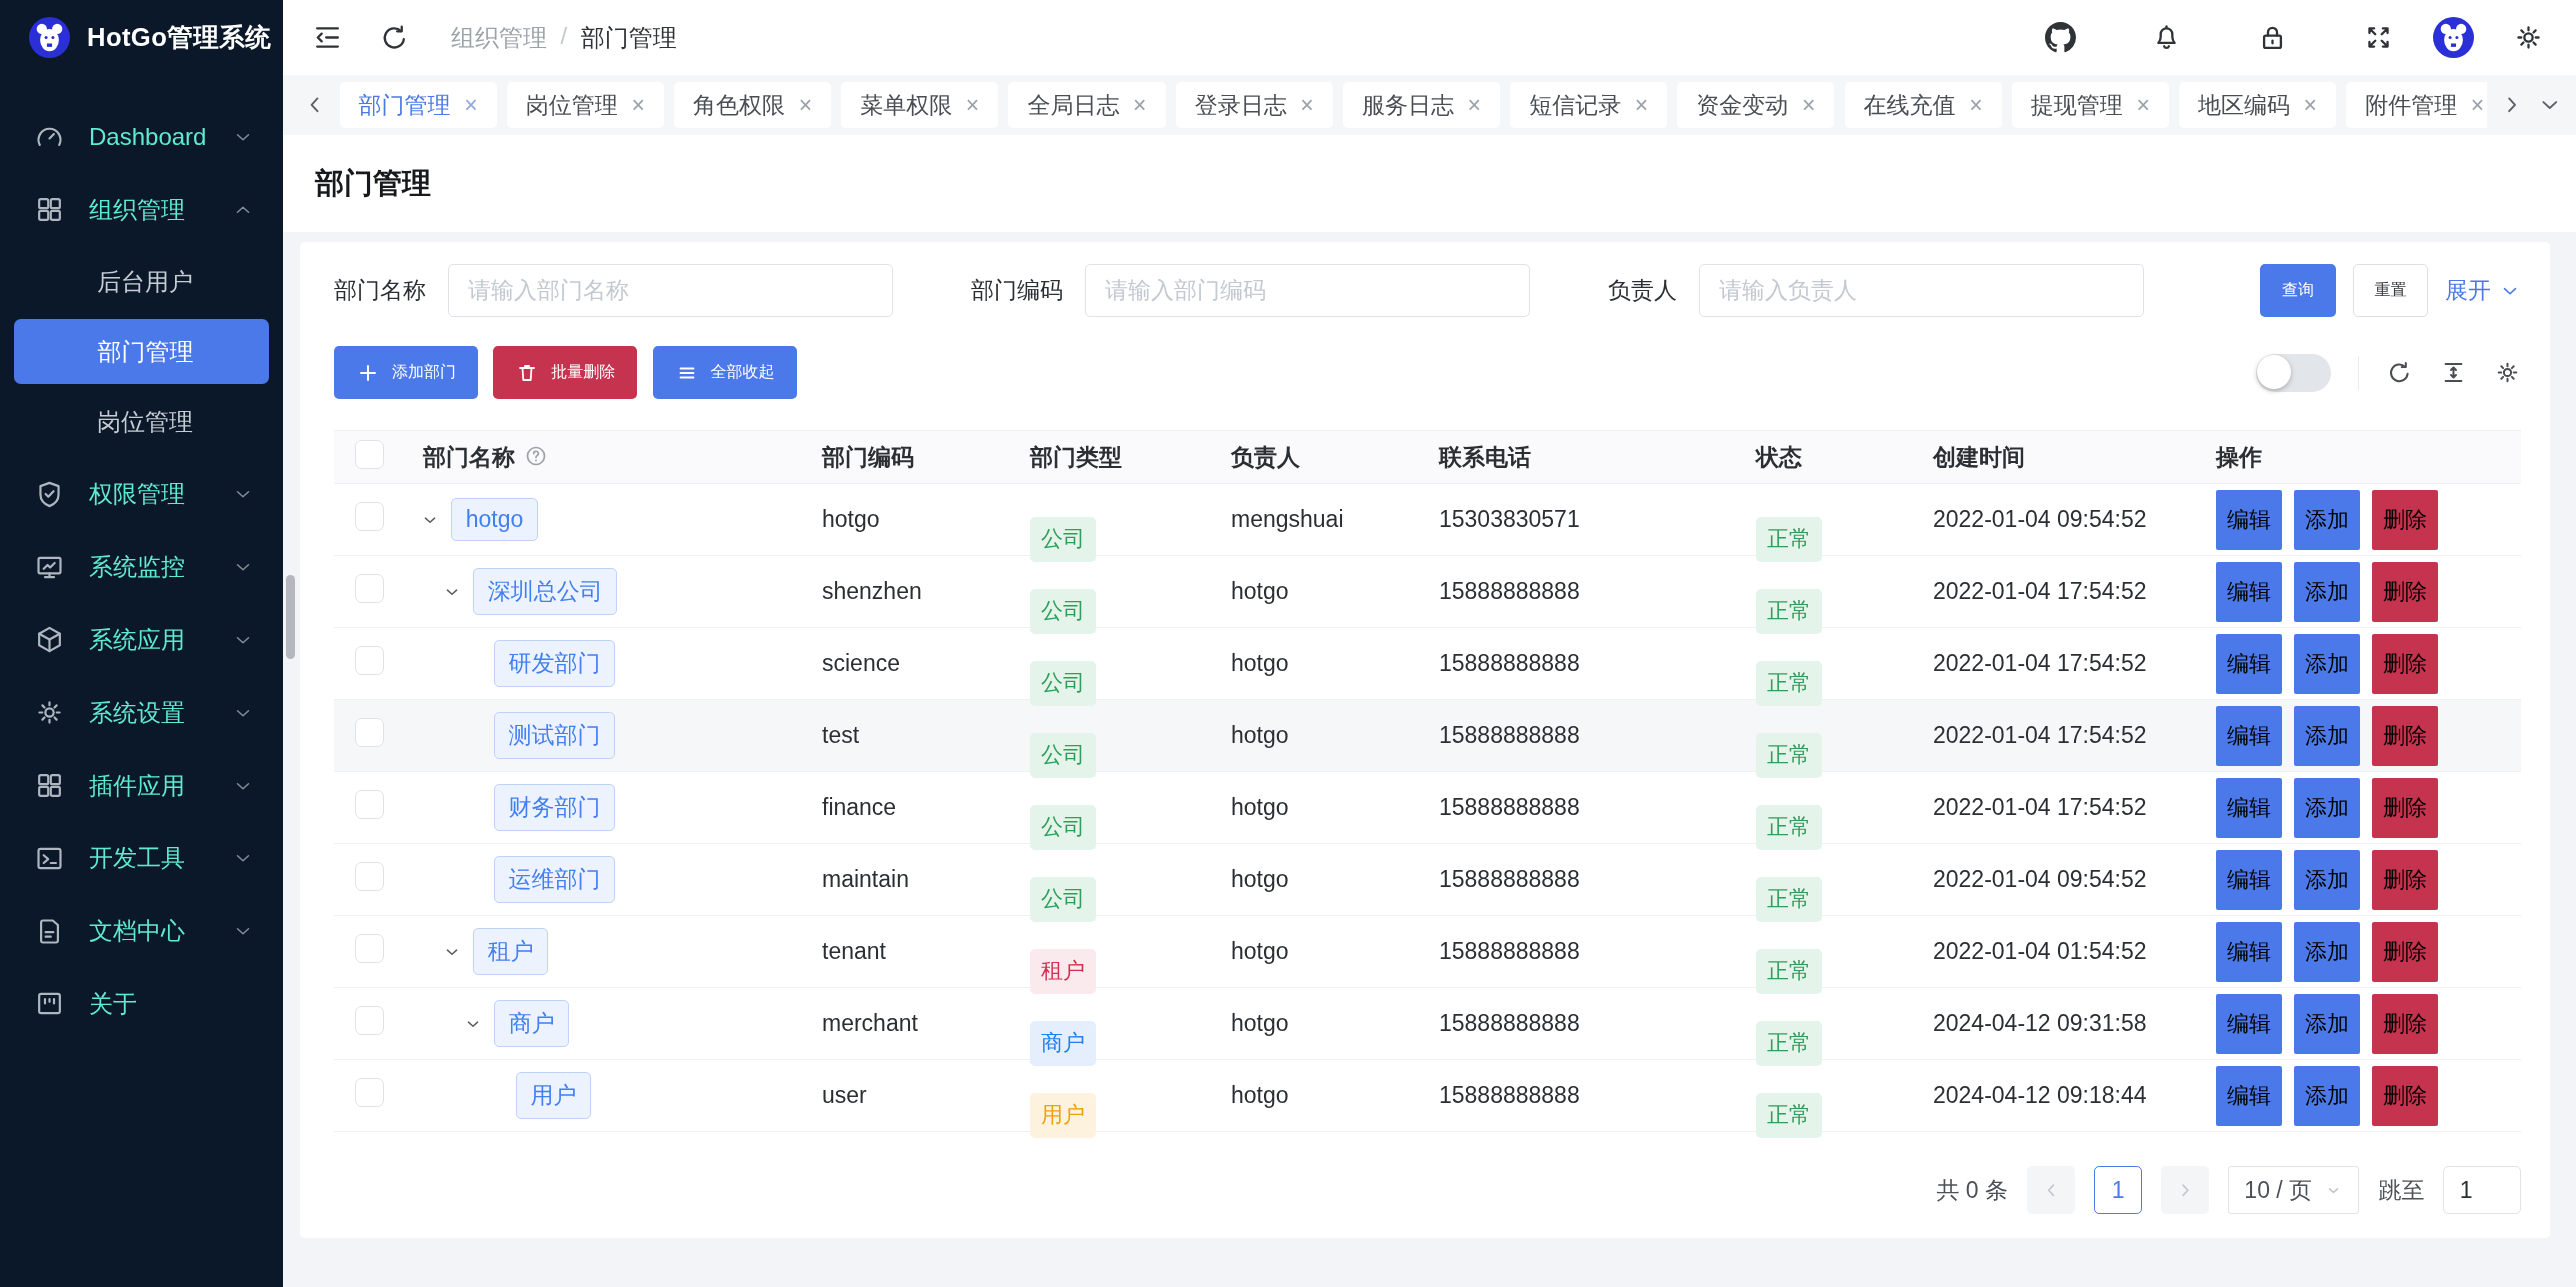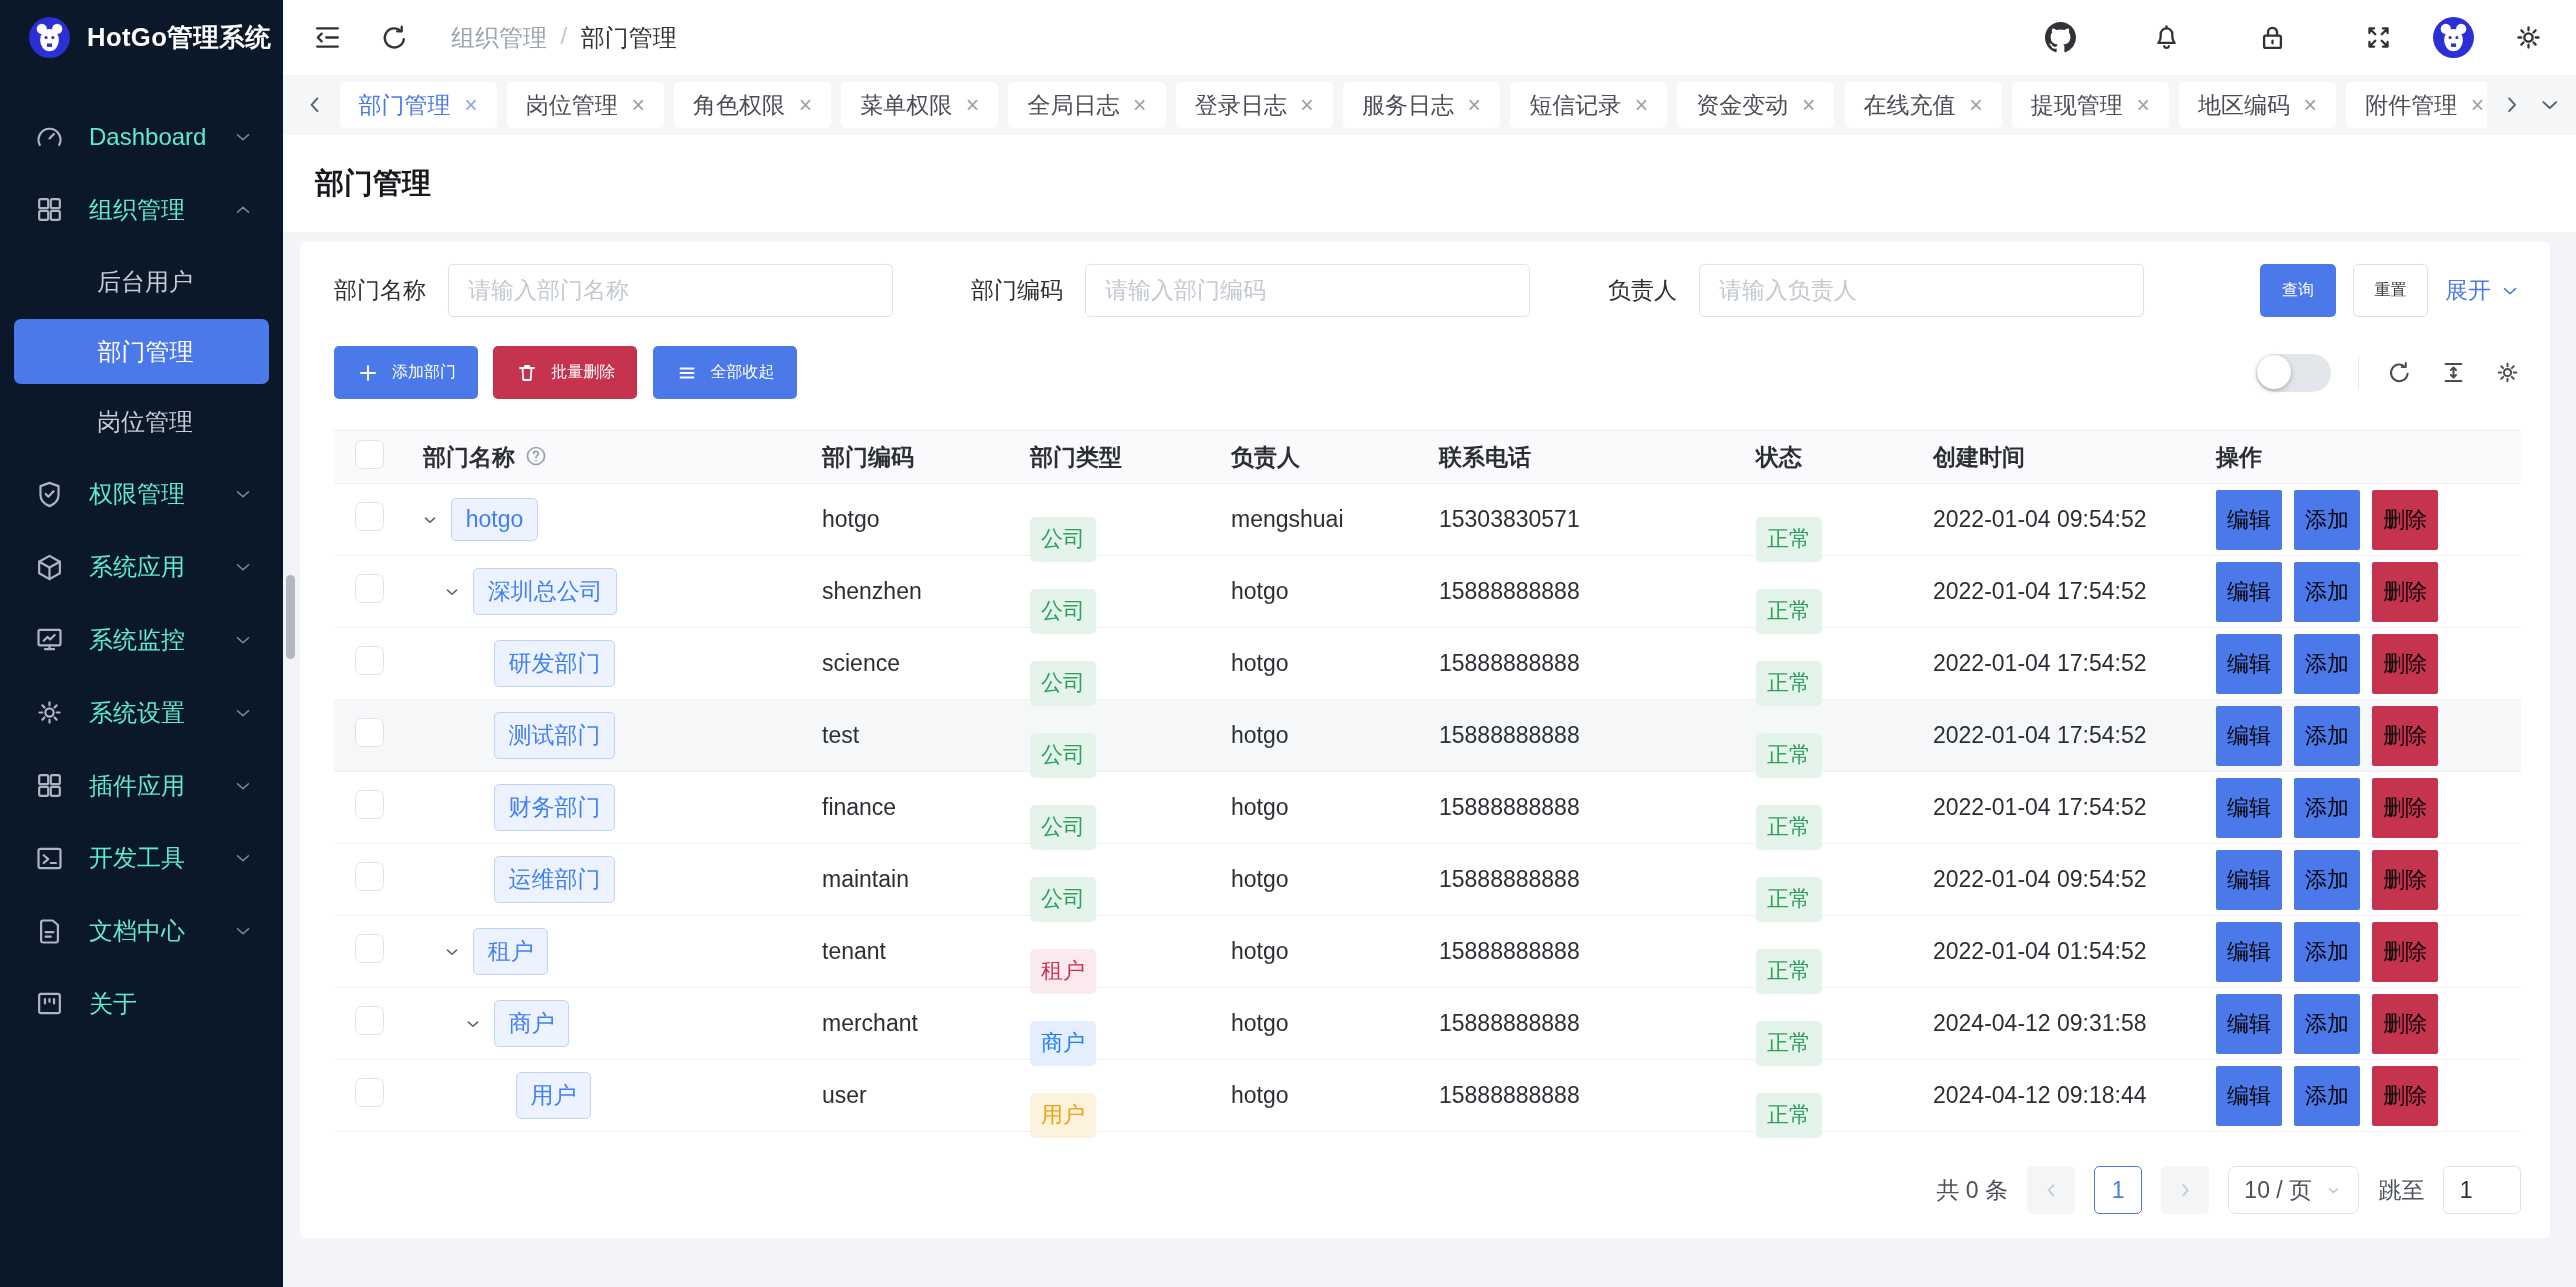--- a/index.html
+++ b/index.html
@@ -87,21 +87,21 @@
   .tag-orange { background:#fcf2de; color:#eda20c; }
   .head-help { width:24px; height:24px; color:#9aa1a8; margin-left:8.5px; vertical-align:-3.4px; display:inline-block; }
   .act-btn { width:66px; height:60px; border:none; border-radius:2px; color:#000000; font-size:22px; margin-right:12px; cursor:pointer; font-family:inherit; }
   .act-blue { background:#4b79e9; } .act-red { background:#c5334e; }
 
   
   .pagination { margin-top:34px; display:flex; justify-content:flex-end; align-items:center; gap:19px; color:#4c5157; }
   .pg-btn { width:48px; height:48px; border-radius:5.1px; background:#f4f5f7; border:none; color:#c3c8cd; display:flex; align-items:center; justify-content:center; cursor:pointer; }
   .pg-btn .icon { width:20.5px; height:20.5px; }
   .pg-cur { width:48px; height:48px; border-radius:5.1px; background:#fff; border:1.7px solid #4b79e9; color:#4b79e9; display:flex; align-items:center; justify-content:center; font-size:23px; cursor:pointer; }
-  .pg-select { height:48px; border:0.9px solid #e0e3e7; border-radius:8px; background:#fff; display:flex; align-items:center; gap:12px; padding:0 15.3px; cursor:pointer; }
+  .pg-select { height:48px; border:0.9px solid #e0e3e7; border-radius:3px; background:#fff; display:flex; align-items:center; gap:12px; padding:0 15.3px; cursor:pointer; }
   .pg-select .icon { width:19px; height:19px; color:#c0c5ca; }
   .pg-input { width:78px; height:48px; border:0.9px solid #e0e3e7; border-radius:5.1px; padding:0 15.3px; font-size:23px; color:#2b2f33; outline:none; font-family:inherit; }
 
   .icon svg, .tb-icon svg, .tab-nav svg, .tool-ic svg, .row-chev svg, .head-help svg, .bicon svg, .chev svg { width:100%; height:100%; display:block; }
 </style>
 </head>
 <body>
 
 <div class="app">
 
@@ -164,41 +164,41 @@
           <span>权限管理</span>
           <span class="chev">
             <svg viewBox="0 0 24 24" fill="none" stroke="currentColor" stroke-width="1.7" stroke-linecap="round" stroke-linejoin="round">
               <path d="M6 9.5l6 5.5 6-5.5"></path>
             </svg>
           </span>
         </div>
         <div class="side-item">
           <span class="icon">
             <svg viewBox="0 0 24 24" fill="none" stroke="currentColor" stroke-width="1.7" stroke-linecap="round" stroke-linejoin="round">
+              <rect x="3.5" y="4.5" width="17" height="12" rx="1.2"></rect>
+              <path d="M7.5 13l3-3 2 2 3.5-3.5"></path>
+              <path d="M12 16.5V19M8.5 19.5h7"></path>
+            </svg>
+          </span>
+          <span>系统监控</span>
+          <span class="chev">
+            <svg viewBox="0 0 24 24" fill="none" stroke="currentColor" stroke-width="1.7" stroke-linecap="round" stroke-linejoin="round">
+              <path d="M6 9.5l6 5.5 6-5.5"></path>
+            </svg>
+          </span>
+        </div>
+        <div class="side-item">
+          <span class="icon">
+            <svg viewBox="0 0 24 24" fill="none" stroke="currentColor" stroke-width="1.7" stroke-linecap="round" stroke-linejoin="round">
               <path d="M12 3l8 4.5v9L12 21l-8-4.5v-9z"></path>
               <path d="M4 7.5l8 4.5 8-4.5"></path>
               <path d="M12 12v9"></path>
             </svg>
           </span>
           <span>系统应用</span>
-          <span class="chev">
-            <svg viewBox="0 0 24 24" fill="none" stroke="currentColor" stroke-width="1.7" stroke-linecap="round" stroke-linejoin="round">
-              <path d="M6 9.5l6 5.5 6-5.5"></path>
-            </svg>
-          </span>
-        </div>
-        <div class="side-item">
-          <span class="icon">
-            <svg viewBox="0 0 24 24" fill="none" stroke="currentColor" stroke-width="1.7" stroke-linecap="round" stroke-linejoin="round">
-              <rect x="3.5" y="4.5" width="17" height="12" rx="1.2"></rect>
-              <path d="M7.5 13l3-3 2 2 3.5-3.5"></path>
-              <path d="M12 16.5V19M8.5 19.5h7"></path>
-            </svg>
-          </span>
-          <span>系统监控</span>
           <span class="chev">
             <svg viewBox="0 0 24 24" fill="none" stroke="currentColor" stroke-width="1.7" stroke-linecap="round" stroke-linejoin="round">
               <path d="M6 9.5l6 5.5 6-5.5"></path>
             </svg>
           </span>
         </div>
         <div class="side-item">
           <span class="icon">
             <svg viewBox="0 0 24 24" fill="none" stroke="currentColor" stroke-width="1.7" stroke-linecap="round" stroke-linejoin="round">
               <circle cx="12" cy="12" r="3.2"></circle>

